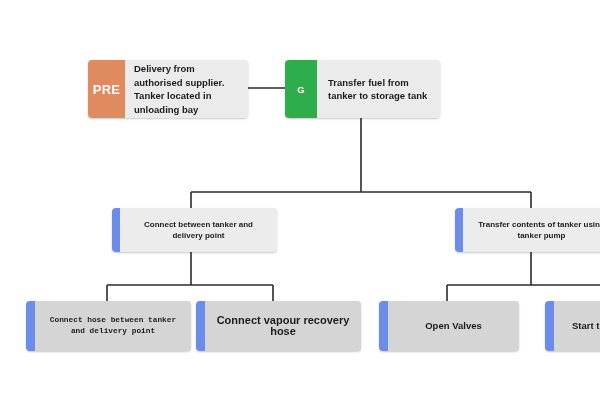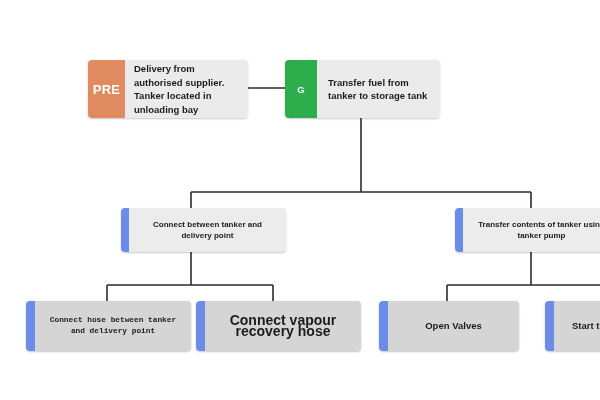--- a/index.html
+++ b/index.html
@@ -90,21 +90,21 @@
   .lvl1 .body{
     background:#ececec;
     color:#1c1c1c;
     font-size:8px;
     font-weight:bold;
     line-height:11px;
     text-align:center;
     justify-content:center;
     padding:0 10px;
   }
-  #node-l1a{left:112px;top:208px;width:165px;margin-left:9px;}
+  #node-l1a{left:112px;top:208px;width:165px;}
   #node-l1b{left:455px;top:208px;width:165px;}
 
   
   .lvl2{
     height:50px;
     background:#d5d5d5;
   }
   .lvl2 .accent{
     flex:0 0 auto;
     width:9px;
@@ -116,21 +116,21 @@
     color:#1c1c1c;
     font-weight:bold;
     line-height:11.5px;
     text-align:center;
     justify-content:center;
     padding:0 9px;
   }
   #node-l2a{left:26px;top:301px;width:165px;}
   #node-l2a .body{font-size:7.8px;font-family:Liberation Mono, monospace;}
   #node-l2b{left:196px;top:301px;width:165px;}
-  #node-l2b .body{font-size:14px;border-radius:10px;}
+  #node-l2b .body{font-size:11px;border-radius:10px;}
   #node-l2c{left:379px;top:301px;width:140px;}
   #node-l2c .body{font-size:9.5px;}
   #node-l2d{left:545px;top:301px;width:155px;}
   #node-l2d .body{font-size:9.5px;justify-content:flex-start;padding-left:18px;}
 </style>
 </head>
 <body>
 
 <div id="canvas">
 

